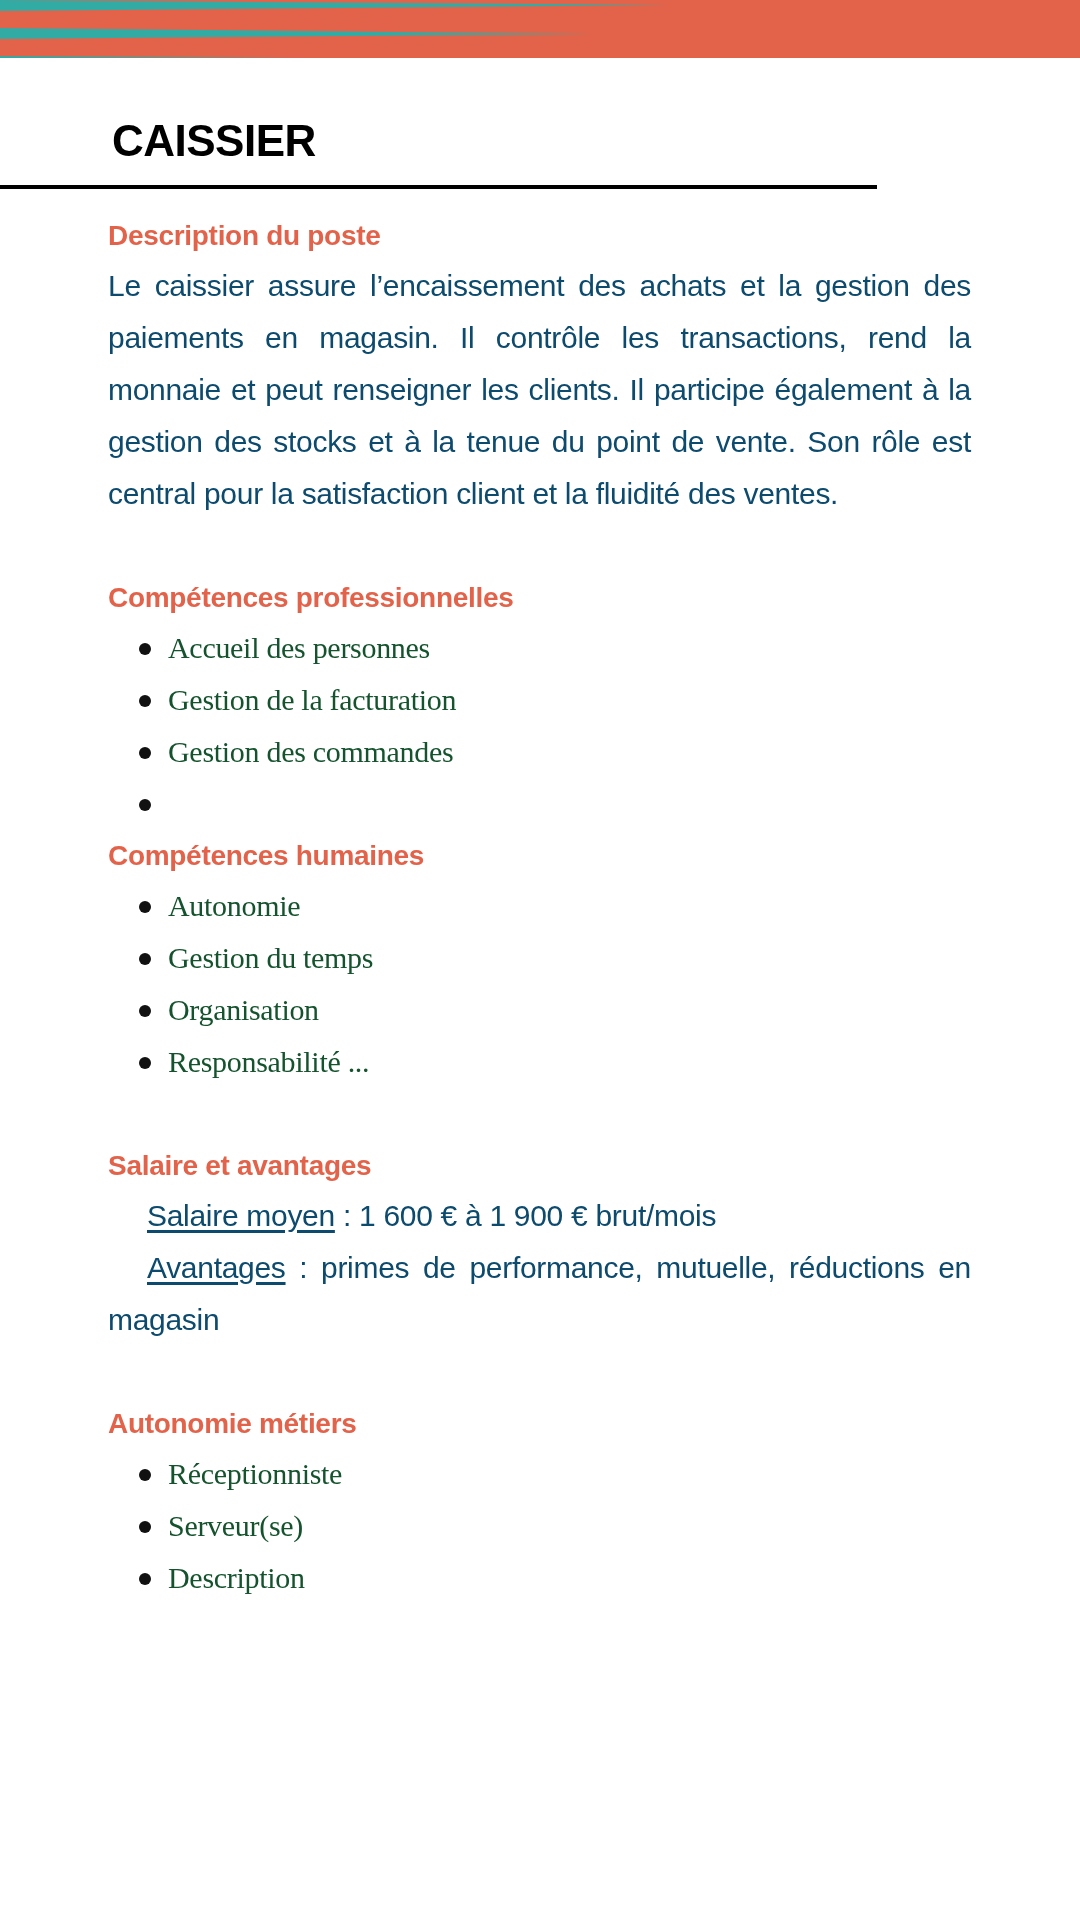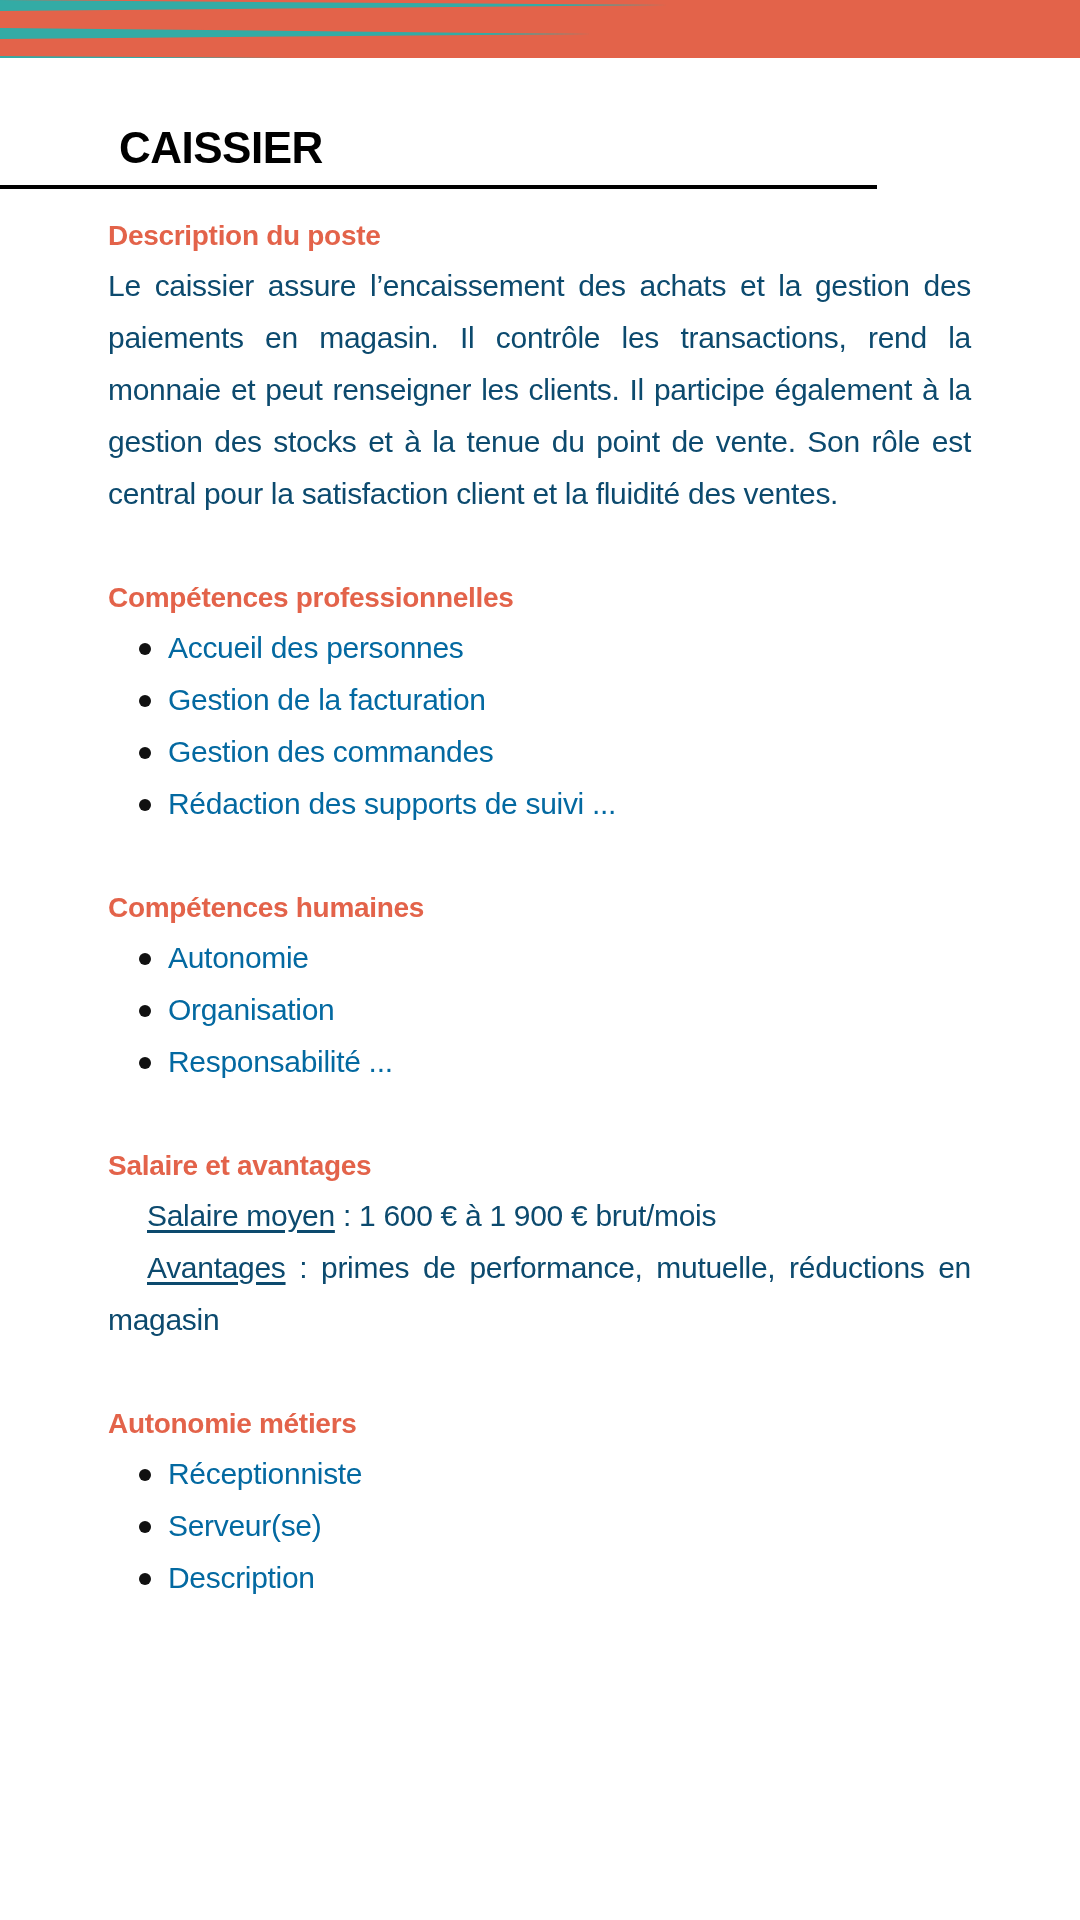--- a/index.html
+++ b/index.html
@@ -1,30 +1,30 @@
 <!DOCTYPE html>
 <html><head>
 <meta charset="utf-8">
 <style>
   html, body { margin:0; padding:0; }
   body { width:1080px; height:1920px; background:#ffffff; position:relative; overflow:hidden;
          font-family:"DejaVu Sans Condensed","DejaVu Sans", sans-serif; color:#111; }
   .banner { position:absolute; left:0; top:0; width:1080px; height:58px; }
-  .title { position:absolute; left:108px; top:110px; margin:11px; font-family:"Liberation Sans", sans-serif;
+  .title { position:absolute; left:108px; top:110px; margin:4px; font-family:"Liberation Sans", sans-serif;
            font-weight:bold; font-size:44px; letter-spacing:-0.5px; color:#000; line-height:54px; }
   .rule { position:absolute; left:0; top:185px; width:877px; height:4px; background:#000; }
   .content { position:absolute; left:108px; top:212px; width:863px; }
   .h { font-family:"Liberation Sans", sans-serif; font-weight:bold; font-size:28px; color:#E3634A;
        margin:0; line-height:48px; letter-spacing:-0.3px; }
   .p { font-family:"Liberation Sans", sans-serif; font-size:30px; line-height:52px; margin:0; text-align:justify;
        text-align-last:left; color:#0c4a6e; letter-spacing:-0.3px; }
   .section { margin-bottom:54px; }
   ul.list { list-style:none; margin:0; padding:0; }
-  ul.list li { position:relative; padding-left:60px; font-family:Liberation Sans, sans-serif; font-size:30px;
-               line-height:52px; color:#0369a1; letter-spacing:-0.3px; }
+  ul.list li { position:relative; padding-left:60px; font-family:Liberation Serif, serif; font-size:30px;
+               line-height:52px; color:#14532d; letter-spacing:-0.3px; }
   ul.list li .dot { position:absolute; left:31px; top:21px; width:12px; height:12px; border-radius:50%; background:#111; }
   .u { text-decoration:underline; text-underline-offset:4px;margin-left:39px; }
 </style>
 </head>
 <body>
 
 <svg class="banner" viewBox="0 0 1080 58" preserveAspectRatio="none">
   <rect x="0" y="0" width="1080" height="58" fill="#E3634A"></rect>
   <polygon points="0,0 667,5 0,11" fill="#33ABA5"></polygon>
   <polygon points="0,28 592,34 0,39" fill="#33ABA5"></polygon>
@@ -40,28 +40,29 @@
     <h2 class="h">Description du poste</h2>
     <p class="p">Le caissier assure l’encaissement des achats et la gestion des paiements en magasin. Il contrôle les transactions, rend la monnaie et peut renseigner les clients. Il participe également à la gestion des stocks et à la tenue du point de vente. Son rôle est central pour la satisfaction client et la fluidité des ventes.</p>
   </div>
 
   <div class="section">
     <h2 class="h">Compétences professionnelles</h2>
     <ul class="list">
       <li><span class="dot"></span><span>Accueil des personnes</span></li>
       <li><span class="dot"></span><span>Gestion de la facturation</span></li>
       <li><span class="dot"></span><span>Gestion des commandes</span></li>
-      <li><span class="dot"></span><span>Rédaction des supports de suivi ...</span></li>
+      <li><span class="dot"></span></li>
     </ul>
   </div>
 
   <div class="section">
     <h2 class="h">Compétences humaines</h2>
     <ul class="list">
       <li><span class="dot"></span><span>Autonomie</span></li>
+      <li><span class="dot"></span><span>Gestion du temps</span></li>
       <li><span class="dot"></span><span>Organisation</span></li>
       <li><span class="dot"></span><span>Responsabilité ...</span></li>
     </ul>
   </div>
 
   <div class="section">
     <h2 class="h">Salaire et avantages</h2>
     <p class="p"><span class="u">Salaire moyen</span><span> : 1 600 € à 1 900 € brut/mois</span></p>
     <p class="p"><span class="u">Avantages</span><span> : primes de performance, mutuelle, réductions en magasin</span></p>
   </div>

